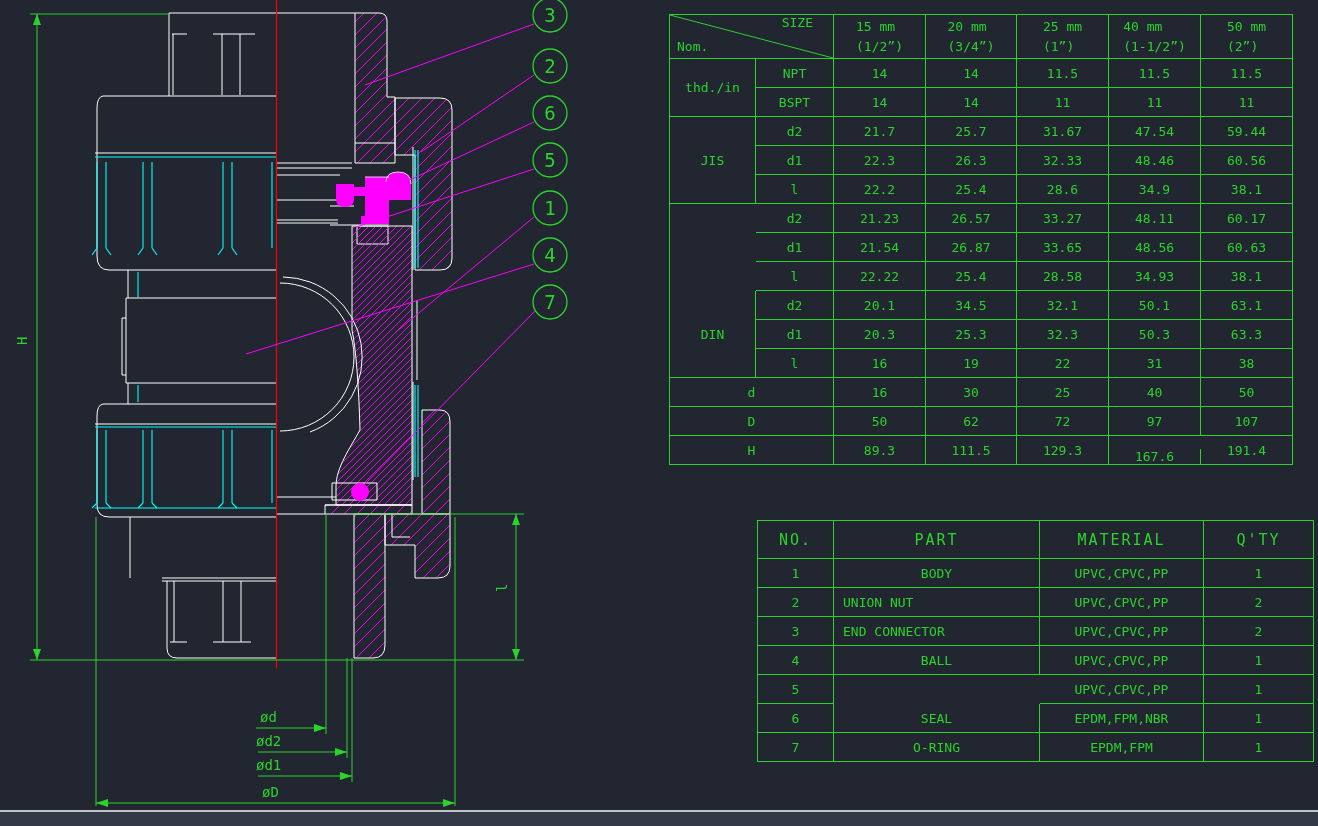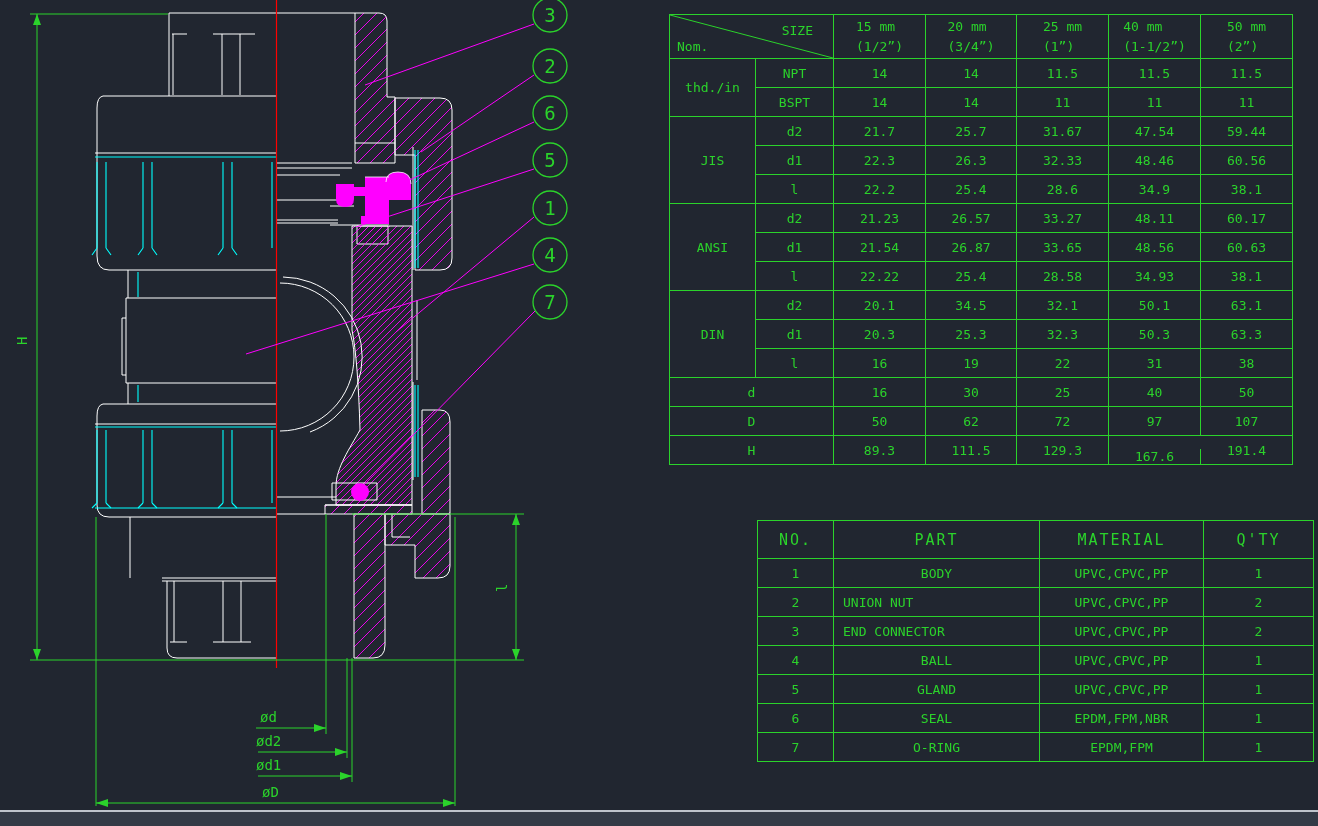--- a/index.html
+++ b/index.html
@@ -35,21 +35,21 @@
         border-right:1px solid var(--green);border-bottom:1px solid var(--green);
         color:var(--green);font:13px "DejaVu Sans Mono",monospace;white-space:pre}
   #size-table{left:669px;top:14px;
       grid-template-columns:86px 78px 92px 91px 92px 92px 92px;
       grid-template-rows:44px repeat(14,29px)}
   #parts-table{left:757px;top:520px;
       grid-template-columns:76px 206px 164px 110px;
       grid-template-rows:38px repeat(7,29px)}
   .corner{position:relative}
   .corner svg{position:absolute;left:0;top:0;width:100%;height:100%}
-  .corner .sz{position:absolute;top:8px;right:20px}
+  .corner .sz{position:absolute;top:0;right:20px}
   .corner .nom{position:absolute;bottom:4px;left:7px}
   .hdr2{flex-direction:column;line-height:1.5}
   .phead{font-size:15px;letter-spacing:2px}
   .left-align{justify-content:flex-start;padding-left:9px}
 
   #status-bar{position:absolute;left:0;top:810px;width:1318px;height:16px;
       background:var(--sbfill);border-top:2px solid var(--sbborder)}
 </style>
 </head>
 <body>
@@ -223,21 +223,20 @@
       <div class="cell" style="grid-area: 5 / 4;">26.3</div>
       <div class="cell" style="grid-area: 5 / 5;">32.33</div>
       <div class="cell" style="grid-area: 5 / 6;">48.46</div>
       <div class="cell" style="grid-area: 5 / 7;">60.56</div>
       <div class="cell" style="grid-area: 6 / 2;">l</div>
       <div class="cell" style="grid-area: 6 / 3;">22.2</div>
       <div class="cell" style="grid-area: 6 / 4;">25.4</div>
       <div class="cell" style="grid-area: 6 / 5;">28.6</div>
       <div class="cell" style="grid-area: 6 / 6;">34.9</div>
       <div class="cell" style="grid-area: 6 / 7;">38.1</div>
-      <div class="cell" style="grid-area: 7 / 1 / span 3;">ANSI</div>
       <div class="cell" style="grid-area: 7 / 2;">d2</div>
       <div class="cell" style="grid-area: 7 / 3;">21.23</div>
       <div class="cell" style="grid-area: 7 / 4;">26.57</div>
       <div class="cell" style="grid-area: 7 / 5;">33.27</div>
       <div class="cell" style="grid-area: 7 / 6;">48.11</div>
       <div class="cell" style="grid-area: 7 / 7;">60.17</div>
       <div class="cell" style="grid-area: 8 / 2;">d1</div>
       <div class="cell" style="grid-area: 8 / 3;">21.54</div>
       <div class="cell" style="grid-area: 8 / 4;">26.87</div>
       <div class="cell" style="grid-area: 8 / 5;">33.65</div>
@@ -303,21 +302,20 @@
       <div class="cell" style="grid-area: 3 / 4;">2</div>
       <div class="cell" style="grid-area: 4 / 1;">3</div>
       <div class="cell left-align" style="grid-area: 4 / 2;">END CONNECTOR</div>
       <div class="cell" style="grid-area: 4 / 3;">UPVC,CPVC,PP</div>
       <div class="cell" style="grid-area: 4 / 4;">2</div>
       <div class="cell" style="grid-area: 5 / 1;">4</div>
       <div class="cell" style="grid-area: 5 / 2;">BALL</div>
       <div class="cell" style="grid-area: 5 / 3;">UPVC,CPVC,PP</div>
       <div class="cell" style="grid-area: 5 / 4;">1</div>
       <div class="cell" style="grid-area: 6 / 1;">5</div>
-      <div class="cell" style="grid-area: 6 / 2;">GLAND</div>
       <div class="cell" style="grid-area: 6 / 3;">UPVC,CPVC,PP</div>
       <div class="cell" style="grid-area: 6 / 4;">1</div>
       <div class="cell" style="grid-area: 7 / 1;">6</div>
       <div class="cell" style="grid-area: 7 / 3;">EPDM,FPM,NBR</div>
       <div class="cell" style="grid-area: 7 / 2;">SEAL</div>
       <div class="cell" style="grid-area: 7 / 4;">1</div>
       <div class="cell" style="grid-area: 8 / 1;">7</div>
       <div class="cell" style="grid-area: 8 / 2;">O-RING</div>
       <div class="cell" style="grid-area: 8 / 3;">EPDM,FPM</div>
       <div class="cell" style="grid-area: 8 / 4;">1</div>

